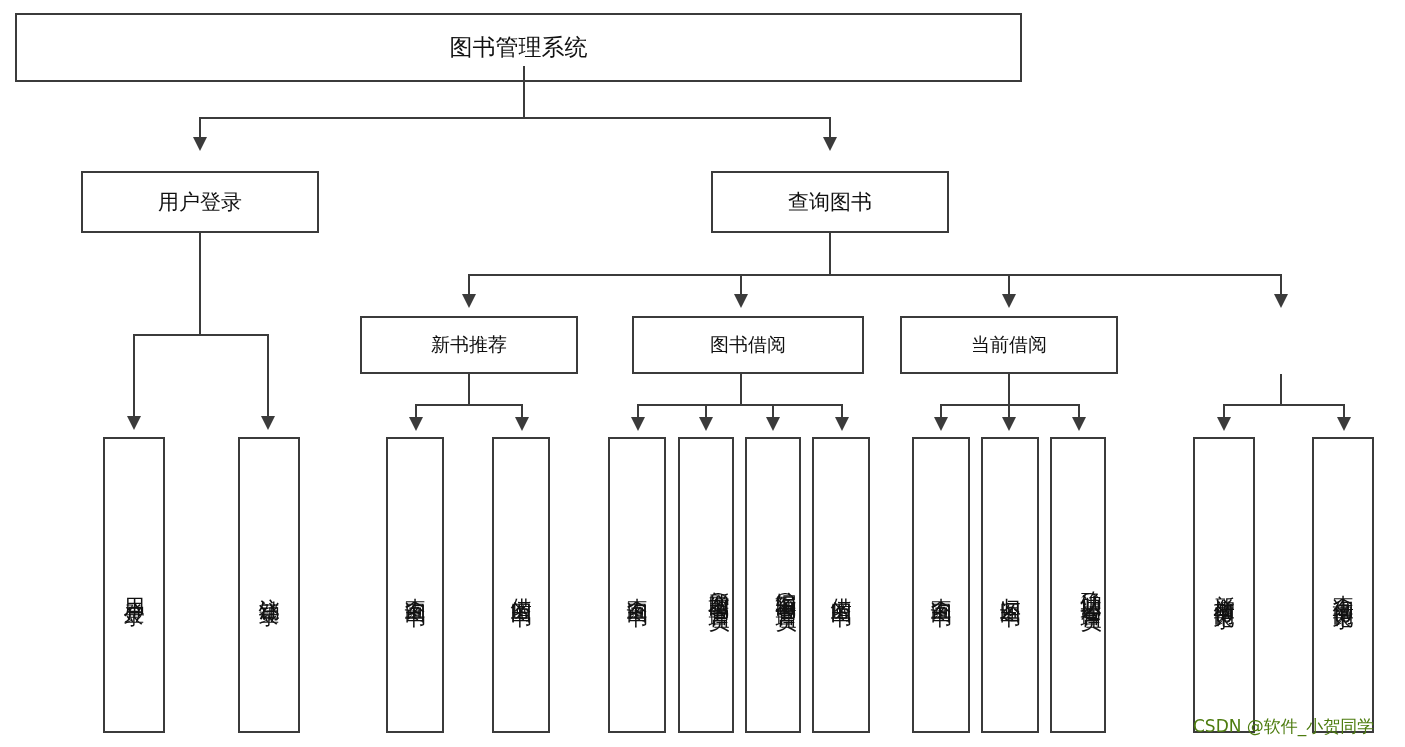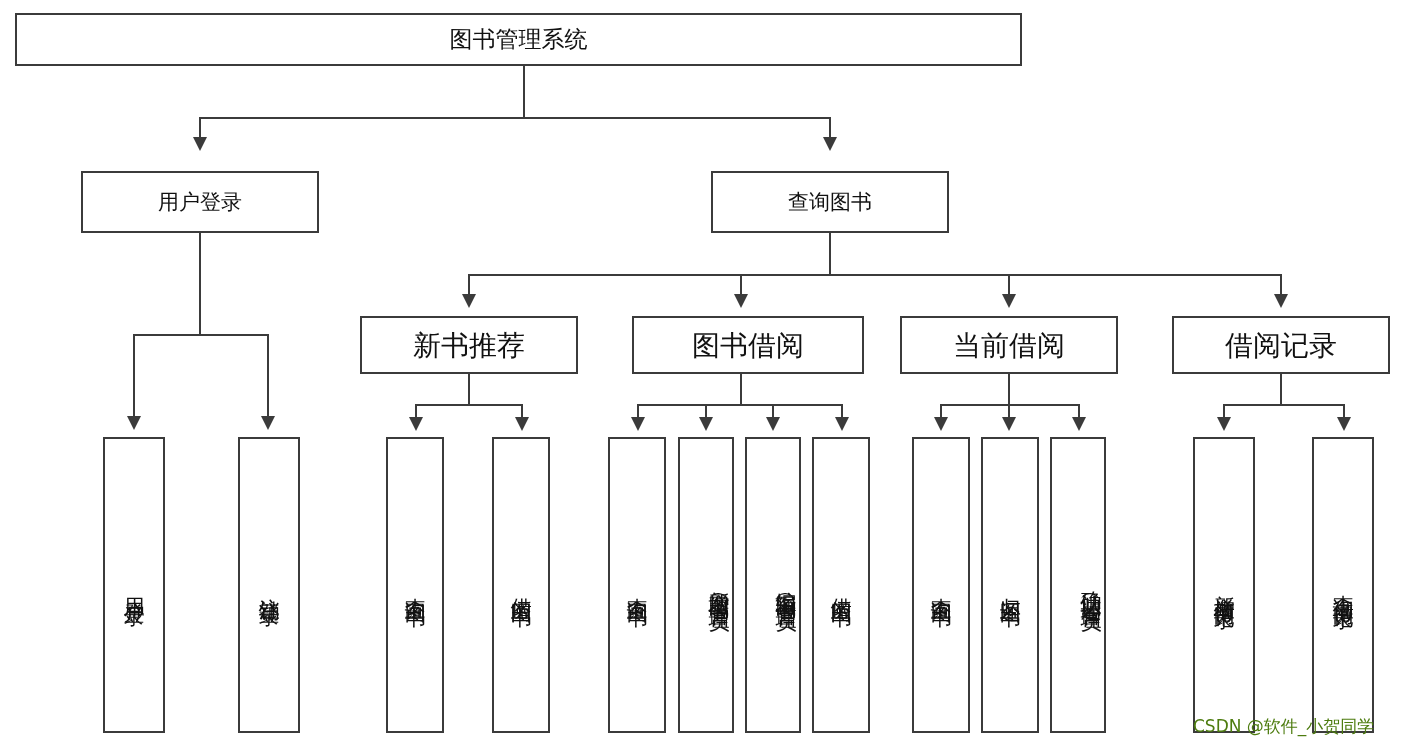--- a/index.html
+++ b/index.html
@@ -25,21 +25,21 @@
     border:2px solid #3b3b3b;
     display:flex;
     align-items:center;
     justify-content:center;
     text-align:center;
     color:#111111;
     line-height:1.25;
   }
   .node.root{font-size:23px;}
   .node.lvl2{font-size:21px;}
-  .node.lvl3{font-size:28px;}
+  .node.lvl3{font-size:19px;}
 
   
   .node.leaf{
     writing-mode:vertical-rl;
     text-orientation:upright;
     align-items:flex-start;
     justify-content:center;
     font-size:21px;
     letter-spacing:3px;
     padding-top:4px;
@@ -65,21 +65,21 @@
     color:#4d7c0f;
     white-space:nowrap;
     user-select:none;
   }
 </style>
 </head>
 <body>
 
 <div id="canvas">
 
-  <div class="node root" style="left:15px;top:13px;width:1007px;height:53px;">图书管理系统</div>
+  <div class="node root" style="left:15px;top:13px;width:1007px;height:69px;">图书管理系统</div>
 
   <div class="vline" style="left:523px;top:66px;height:52px;"></div>
 
   <div class="hline" style="left:199px;top:117px;width:632px;"></div>
 
   <div class="vline" style="left:199px;top:117px;height:22px;"></div>
   <div class="arrow" style="left:193px;top:137px;"></div>
   <div class="vline" style="left:829px;top:117px;height:22px;"></div>
   <div class="arrow" style="left:823px;top:137px;"></div>
 
@@ -100,21 +100,20 @@
   <div class="vline" style="left:740px;top:274px;height:22px;"></div>
   <div class="arrow" style="left:734px;top:294px;"></div>
   <div class="vline" style="left:1008px;top:274px;height:22px;"></div>
   <div class="arrow" style="left:1002px;top:294px;"></div>
   <div class="vline" style="left:1280px;top:274px;height:22px;"></div>
   <div class="arrow" style="left:1274px;top:294px;"></div>
 
   <div class="node lvl3" style="left:360px;top:316px;width:218px;height:58px;">新书推荐</div>
   <div class="node lvl3" style="left:632px;top:316px;width:232px;height:58px;">图书借阅</div>
   <div class="node lvl3" style="left:900px;top:316px;width:218px;height:58px;">当前借阅</div>
-  <div class="node lvl3" style="left:1172px;top:316px;width:218px;height:58px;">借阅记录</div>
 
   <div class="vline" style="left:468px;top:374px;height:31px;"></div>
   <div class="hline" style="left:415px;top:404px;width:106px;"></div>
   <div class="vline" style="left:415px;top:404px;height:15px;"></div>
   <div class="arrow" style="left:409px;top:417px;"></div>
   <div class="vline" style="left:521px;top:404px;height:15px;"></div>
   <div class="arrow" style="left:515px;top:417px;"></div>
 
   <div class="vline" style="left:740px;top:374px;height:31px;"></div>
   <div class="hline" style="left:637px;top:404px;width:204px;"></div>

